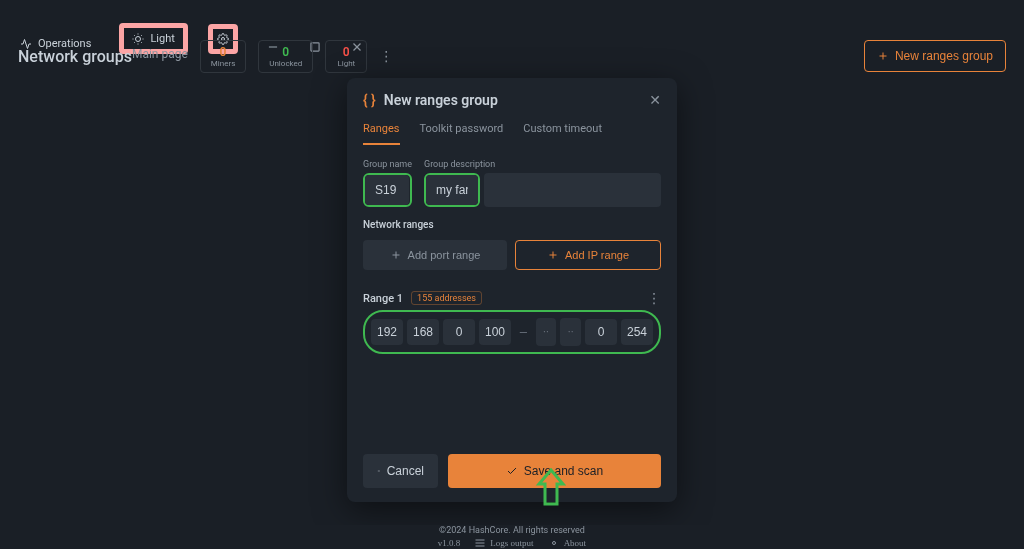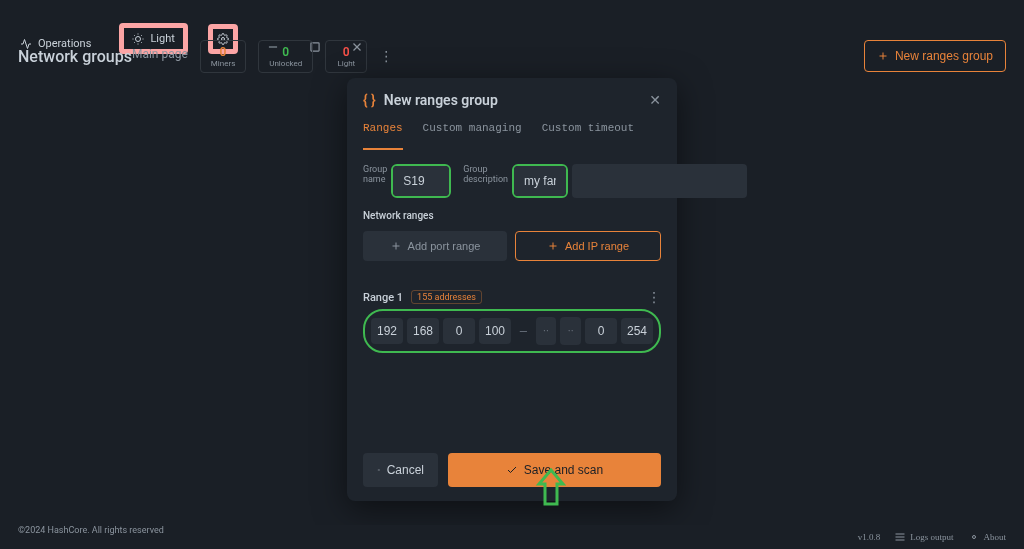--- a/index.html
+++ b/index.html
@@ -96,45 +96,45 @@
 .modal-head-title { font-size: 14px; font-weight: 600; flex: 1; }
 .modal-close { color: #8b949e; cursor: pointer; font-size: 14px; }
 .braces { color: #e8833a; font-size: 14px; font-weight: 600; }
 
 .modal-tabs {
   display: flex; gap: 20px;
   padding: 14px 16px 0 16px;
   font-size: 11px;
   position: relative;
 }
-.modal-tab { color: #8b949e; padding-bottom: 14px; cursor: pointer; font-family: Liberation Mono, monospace; }
+.modal-tab { color: #8b949e; padding-bottom: 8px; cursor: pointer; }
 .modal-tab.active { color: #e8833a; border-bottom: 2px solid #e8833a; }
 
 .modal-body { padding: 14px 16px; }
 
 .field-row { display: flex; gap: 12px; margin-bottom: 12px; }
-.field { display: flex; flex-direction: row; gap: 4px; }
+.field { display: flex; flex-direction: column; gap: 4px; }
 .field-label { font-size: 9px; color: #8b949e; }
 .field-input, .ip-cell, .desc-input {
   background: #2a313a;
   border: none;
   color: #c9d1d9;
   font-size: 12px;
   padding: 8px 10px;
   border-radius: 4px;
   outline: none;
 }
 .desc-input { flex: 1; }
 .highlight-box { border: 2px solid #3fb950; border-radius: 6px; padding: 0; }
-.highlight-box .field-input { width: 56px; }
+.highlight-box .field-input { width: 44px; }
 .highlight-box .desc-input { width: 52px; }
 
 .section-label { font-size: 10px; font-weight: 500; margin: 8px 0 10px; }
 
-.range-btns { display: flex; gap: 8px; margin-bottom: 28px; }
+.range-btns { display: flex; gap: 8px; margin-bottom: 20px; }
 .range-btn {
   flex: 1;
   background: #2a313a;
   border: none;
   border-radius: 4px;
   padding: 8px;
   font-size: 11px;
   color: #8b949e;
   display: flex; align-items: center; justify-content: center; gap: 6px;
   cursor: pointer;
@@ -178,24 +178,26 @@
   top: 468px;
   color: #3fb950;
 }
 
 
 .bottombar {
   position: absolute;
   bottom: 0; left: 0; right: 0;
   height: 24px;
   display: flex;
+  align-items: center;
   padding: 0 18px;
   font-size: 9px;
   color: #8b949e;
   background: #1a1f26;
+  flex-direction: column;
 }
 .bottombar .left { flex: 1; }
 .bottombar .right { display: flex; gap: 14px; align-items: center; font-family: Liberation Serif, serif; }
 .bottombar .item { display: flex; align-items: center; gap: 4px; cursor: pointer; }
 </style>
 </head>
 <body>
 
 <div class="topbar">
   <div class="topbar-right">
@@ -270,21 +272,21 @@
 <div class="modal-backdrop">
   <div class="modal">
     <div class="modal-head">
       <span class="braces">{ }</span>
       <span class="modal-head-title">New ranges group</span>
       <span class="modal-close">✕</span>
     </div>
 
     <div class="modal-tabs">
       <span class="modal-tab active">Ranges</span>
-      <span class="modal-tab">Custom managing</span>
+      <span class="modal-tab">Toolkit password</span>
       <span class="modal-tab">Custom timeout</span>
     </div>
 
     <div class="modal-body">
       <div class="field-row">
         <div class="field">
           <span class="field-label">Group name</span>
           <span class="highlight-box">
             <input class="field-input" value="S19" style="">
           </span>

